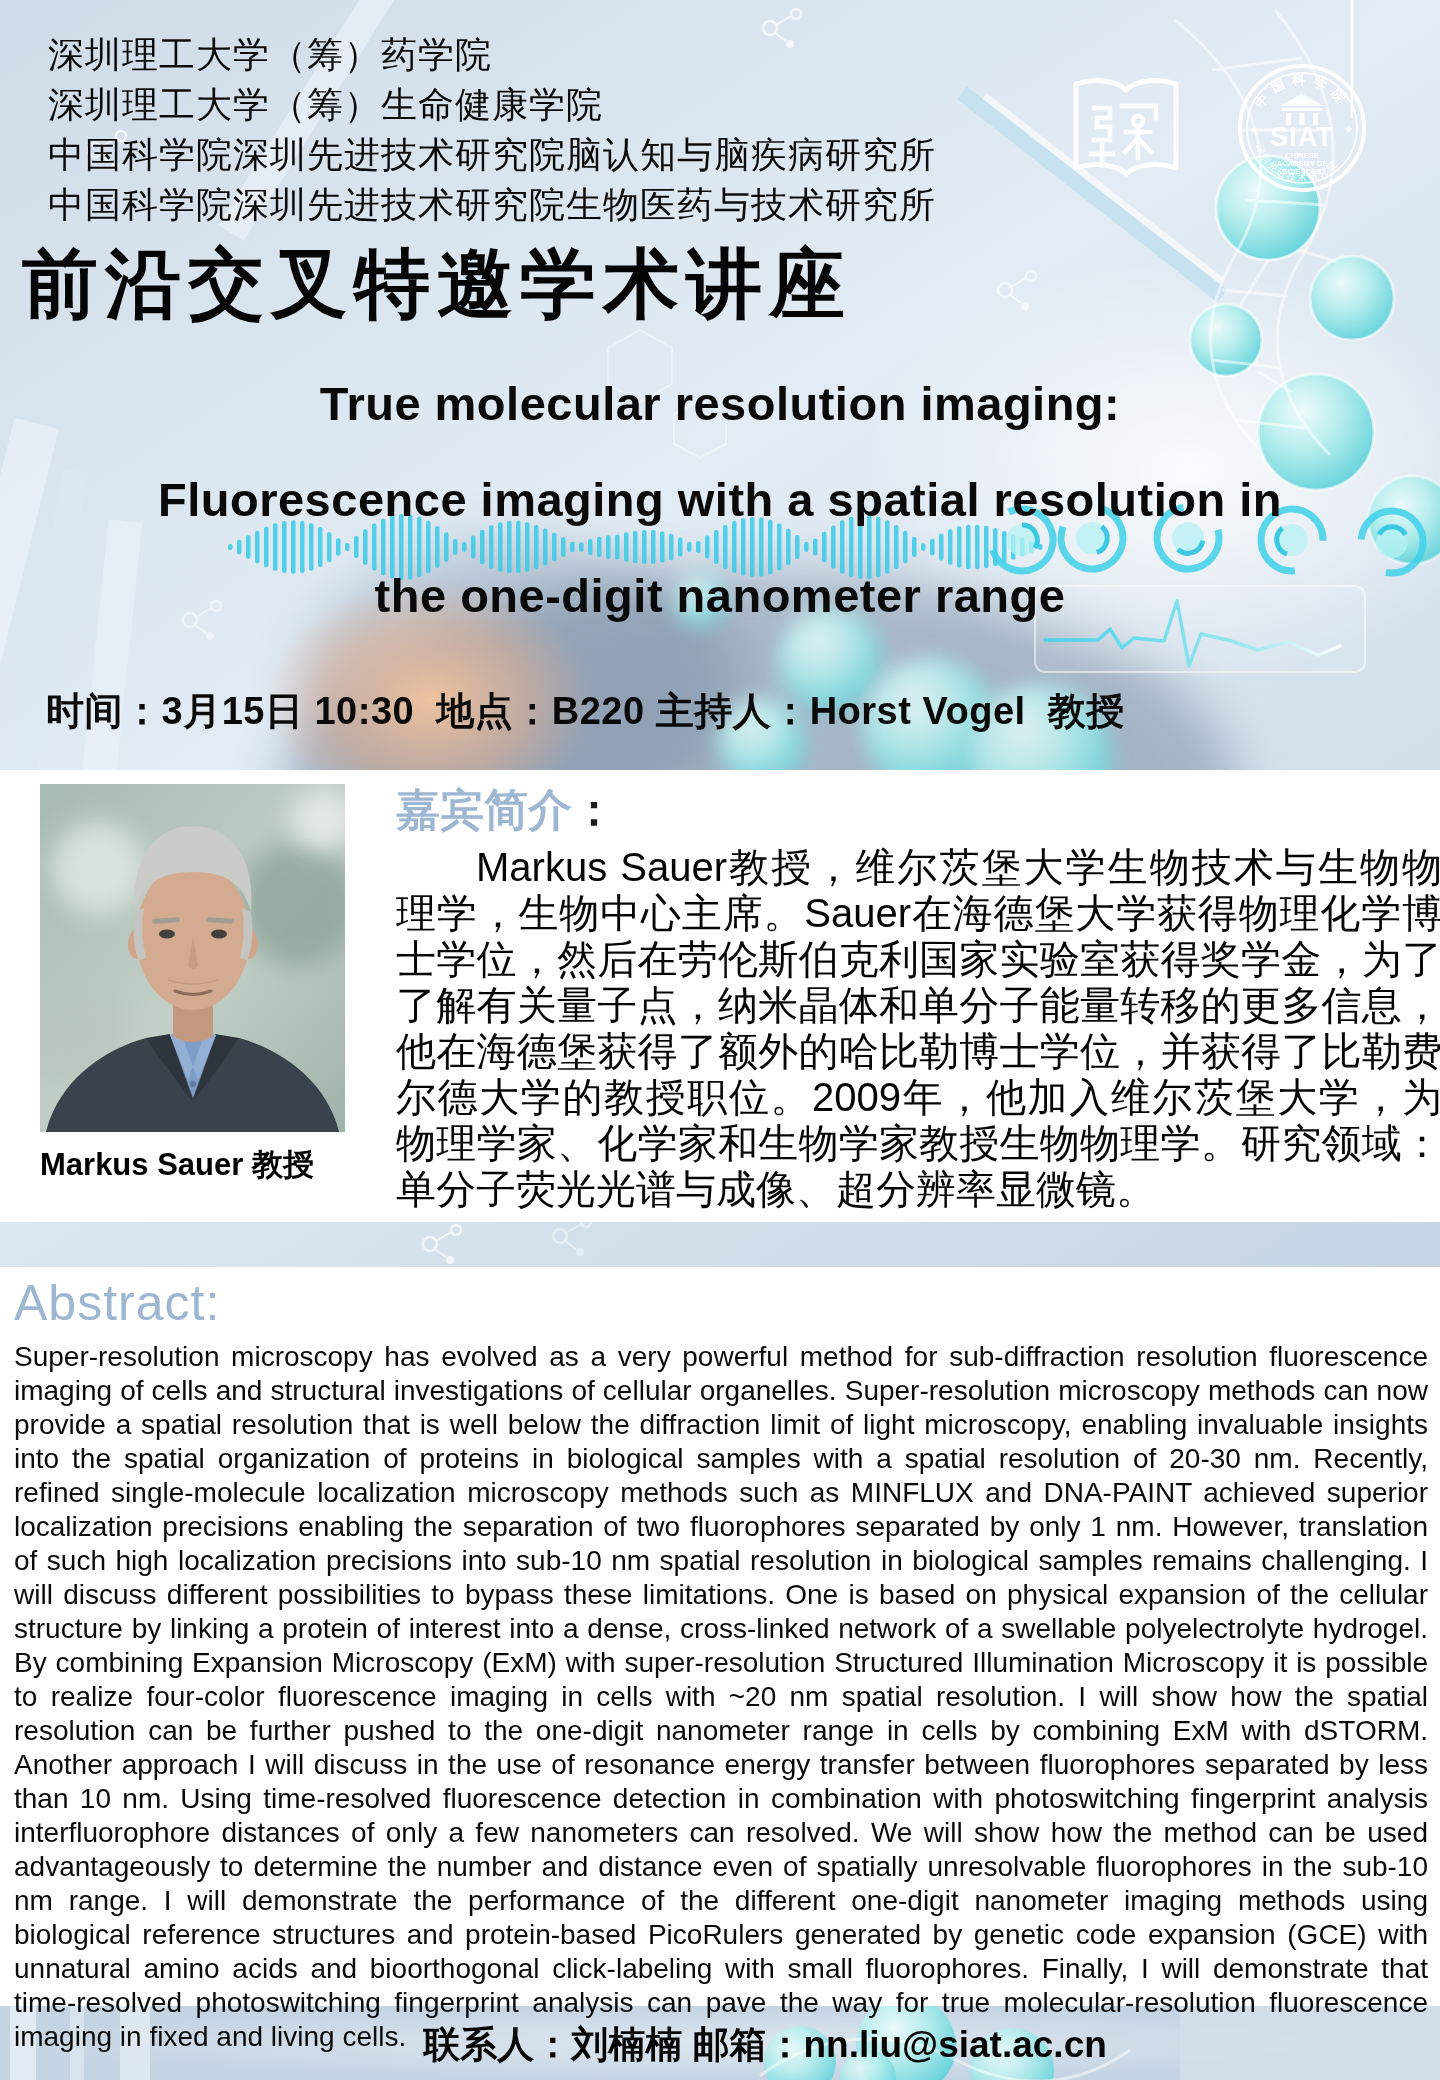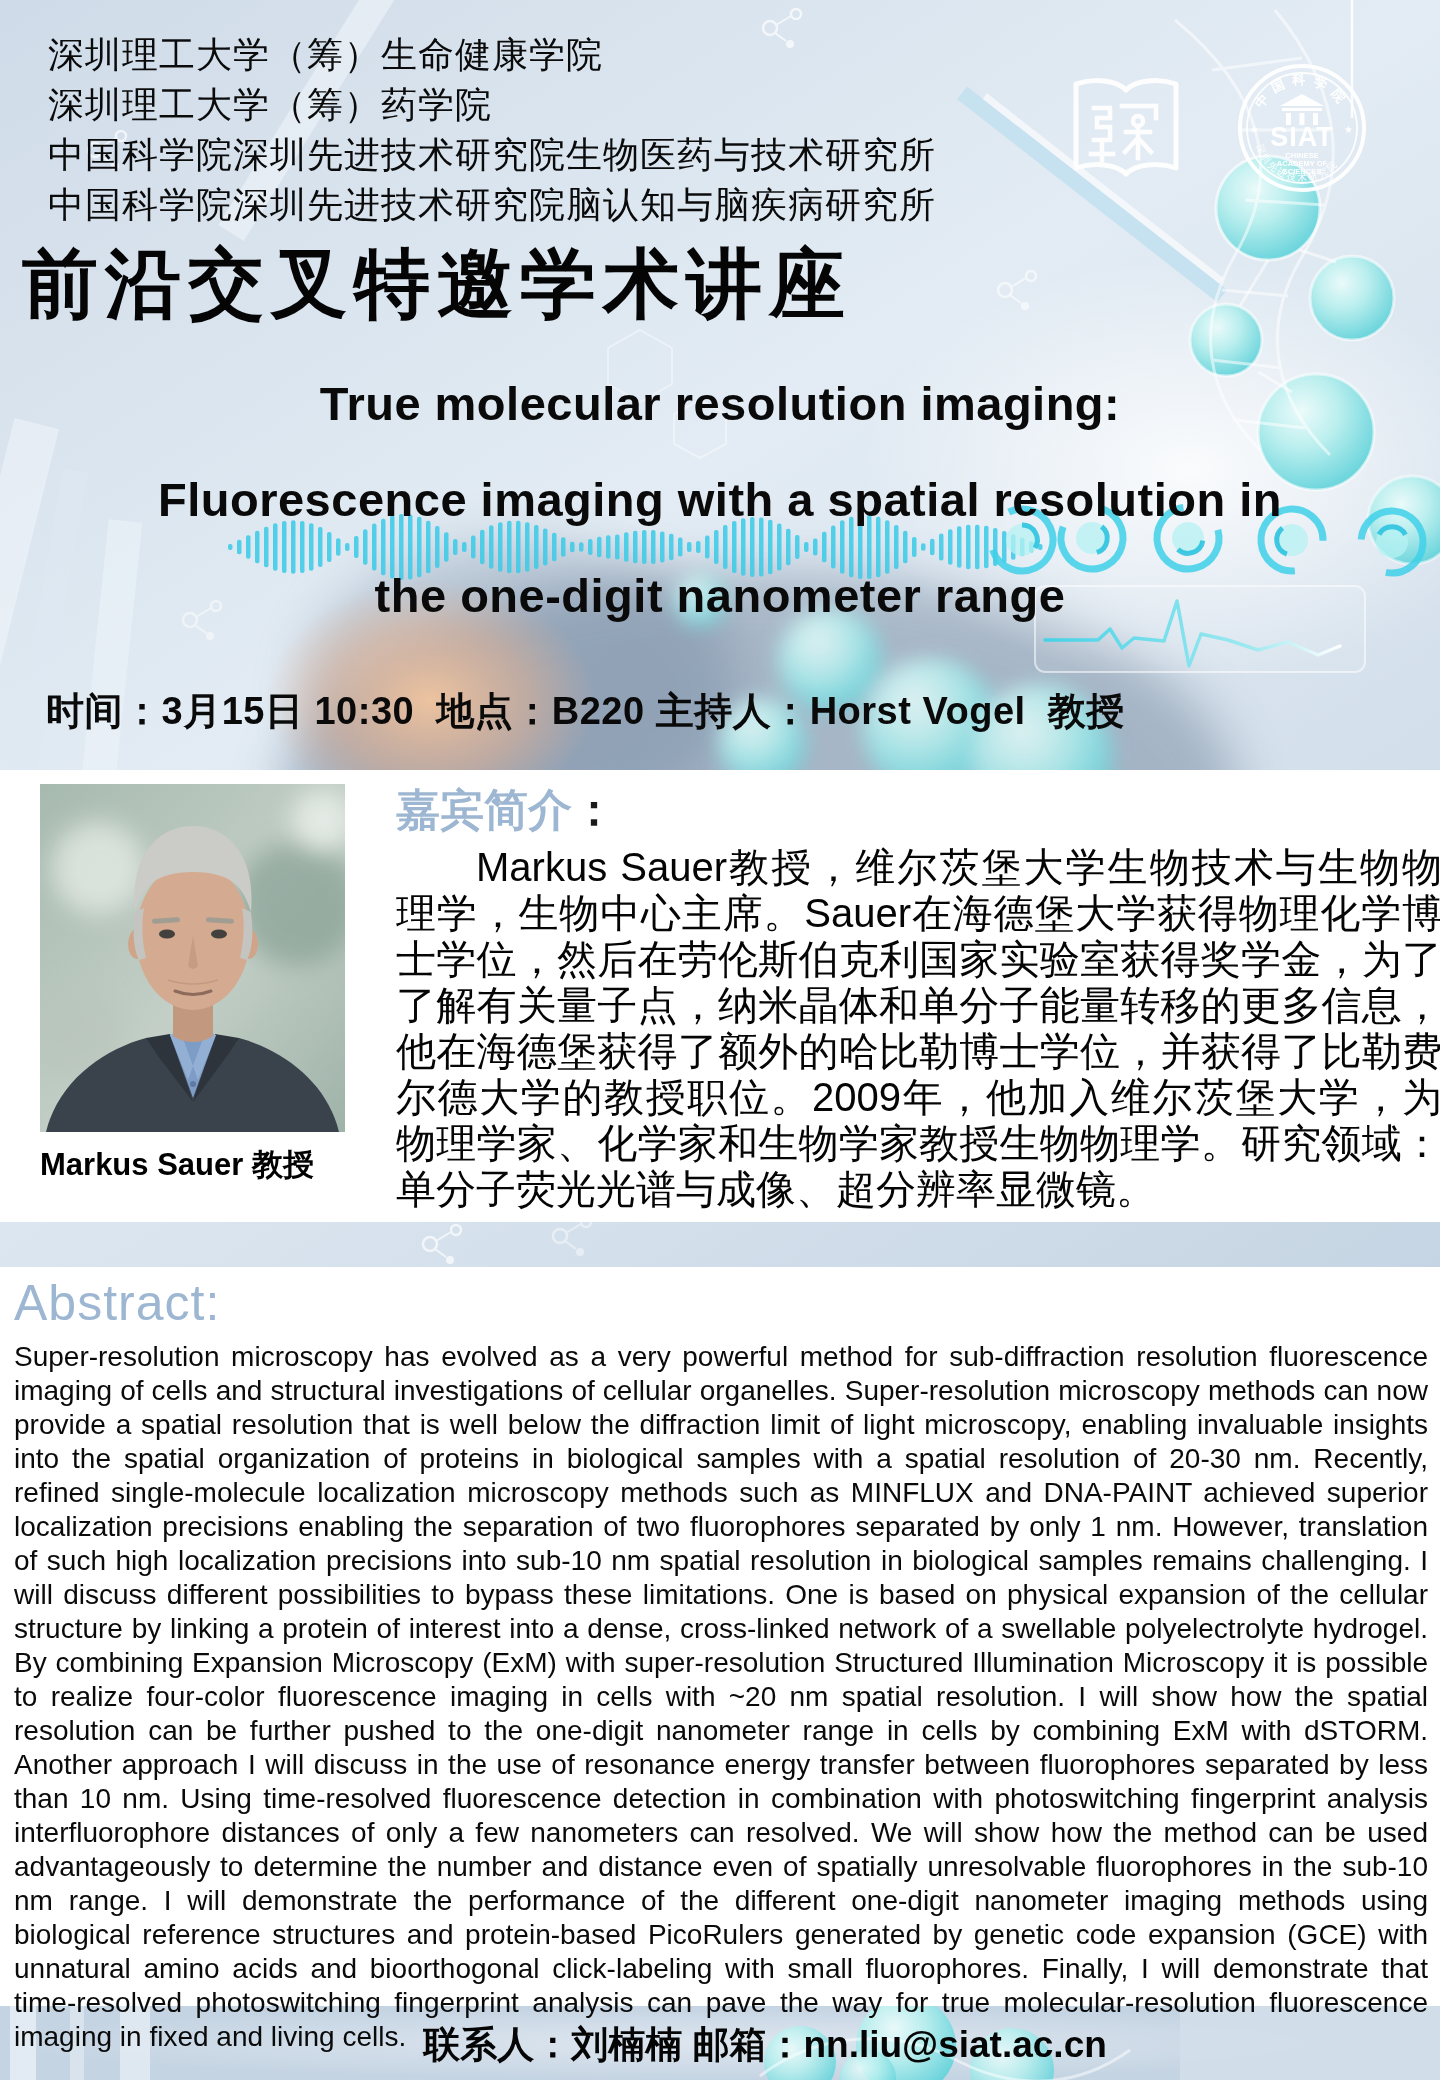--- a/index.html
+++ b/index.html
@@ -301,24 +301,24 @@
       <text x="0" y="30" text-anchor="middle" font-size="7.5" font-weight="bold" fill="#ffffff">CHINESE</text>
       <text x="0" y="38" text-anchor="middle" font-size="7.5" font-weight="bold" fill="#ffffff">ACADEMY OF</text>
       <text x="0" y="46" text-anchor="middle" font-size="7.5" font-weight="bold" fill="#ffffff">SCIENCES</text>
     </g>
   </svg>
 
   <div class="white-box wb1"></div>
   <div class="white-box wb2"></div>
 
   <div class="content institutions">
+    <div>深圳理工大学（筹）药学院</div>
     <div>深圳理工大学（筹）生命健康学院</div>
-    <div>深圳理工大学（筹）药学院</div>
+    <div>中国科学院深圳先进技术研究院脑认知与脑疾病研究所</div>
     <div>中国科学院深圳先进技术研究院生物医药与技术研究所</div>
-    <div>中国科学院深圳先进技术研究院脑认知与脑疾病研究所</div>
   </div>
 
   <div class="content title-zh">前沿交叉特邀学术讲座</div>
   <div class="content title-en">
     <div class="en-line">True molecular resolution imaging:</div>
     <div class="en-line">Fluorescence imaging with a spatial resolution in</div>
     <div class="en-line">the one-digit nanometer range</div>
   </div>
 
   <div class="content info-line">时间：3月15日 10:30  地点：B220 主持人：Horst Vogel  教授</div>

